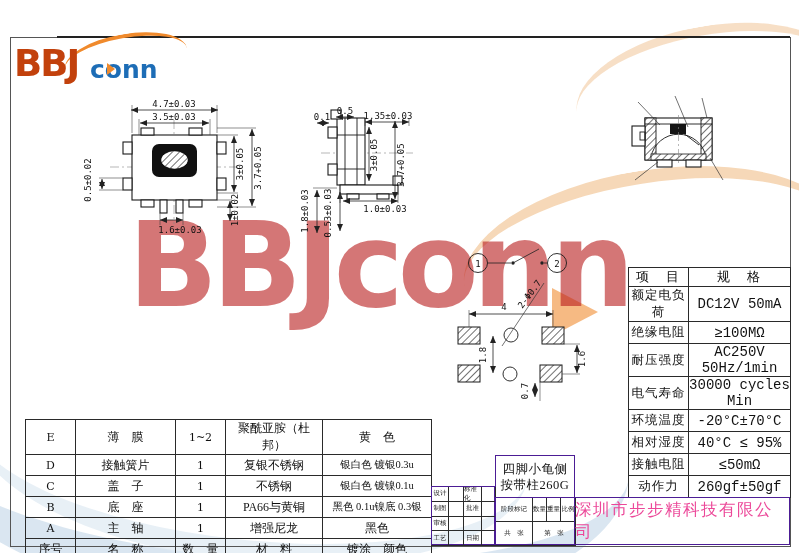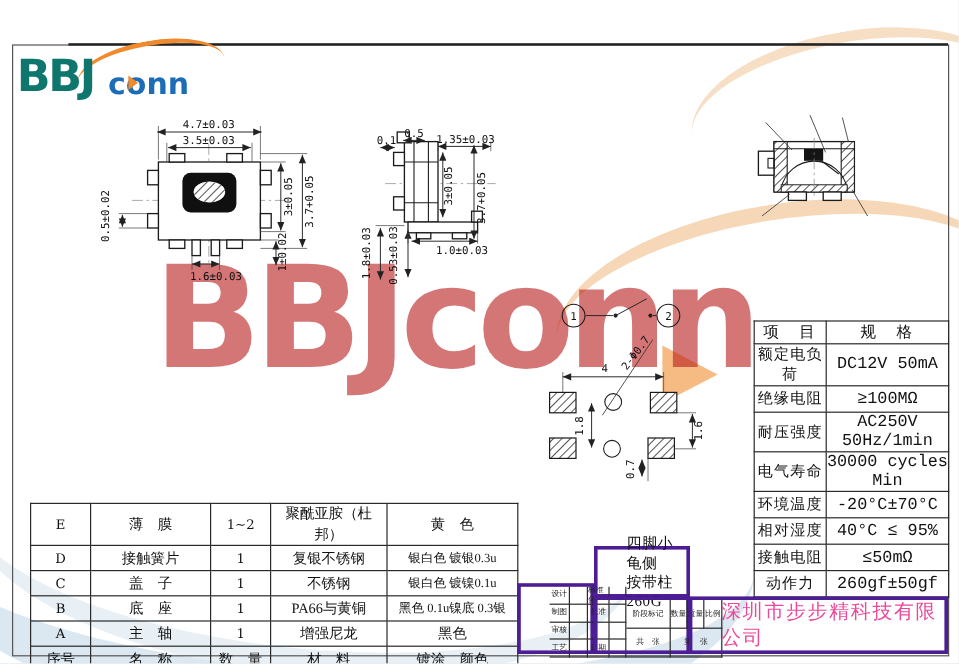--- a/index.html
+++ b/index.html
@@ -22,21 +22,21 @@
   .wm-band2{left:-30px;top:330px;width:560px;height:210px;border-bottom:22px solid #dfeaf3;
             border-radius:50%;transform:rotate(6deg);opacity:.7;}
 
   
   .frame{left:10px;top:37px;width:779px;height:508px;border:1px solid #555;}
   .frame-top{left:57px;top:36px;width:733px;border-top:2px solid #222;height:0;}
 
   
   .logo{left:14px;top:42px;width:175px;height:50px;}
   .logo-bbj{position:absolute;left:0;top:0;font-family:"DejaVu Sans",sans-serif;font-weight:bold;
-            font-size:37px;line-height:44px;color:#0f766e;letter-spacing:-2px;}
+            font-size:37px;line-height:44px;color:#c2410c;letter-spacing:-2px;}
   .logo-conn{position:absolute;left:76px;top:13px;font-family:"DejaVu Sans",sans-serif;font-weight:bold;
              font-size:25px;color:#1d6db6;letter-spacing:0px;}
   .logo-arc{position:absolute;left:50px;top:-8px;width:124px;height:46px;
             border-top:4px solid #f08a2c;border-radius:50%;transform:rotate(-10deg);}
   .logo-play{position:absolute;left:93px;top:21px;width:0;height:0;border-left:8px solid #f08a2c;
              border-top:6px solid transparent;border-bottom:6px solid transparent;}
 
   
   svg{overflow:visible;}
   .out{fill:#fff;stroke:#1a1a1a;stroke-width:1.1;}
@@ -59,21 +59,21 @@
 
   
   .bom{left:25px;top:419px;}
   .bom table{width:406px;table-layout:fixed;}
   .bom td{border:1px solid #2a2a2a;height:20px;padding:0 2px;text-align:center;vertical-align:middle;
           font-family:"Liberation Serif",serif;font-size:12px;}
   .bom td.sm{font-size:10.5px;}
   .bom td.ltr{font-family:"DejaVu Serif",serif;font-size:11px;}
 
   
-  .tb{border:3px solid #4c1d95;box-sizing:border-box;padding-left:24px;}
+  .tb{border:1px solid #4c1d95;box-sizing:border-box;}
   .tb-product{left:495px;top:455px;width:80px;height:43px;display:flex;flex-direction:column;
               justify-content:center;align-items:center;font-family:"Liberation Serif",serif;
               font-size:12.5px;line-height:16px;letter-spacing:.5px;}
   .tb-sign{left:431px;top:486px;width:64px;height:59px;display:grid;
            grid-template-columns:17px 15px 18px 14px;grid-auto-rows:14.75px;}
   .tb-sign span{border-right:1px solid #2a2a2a;border-bottom:1px solid #2a2a2a;
                 font-size:6.5px;font-family:"Liberation Serif",serif;display:flex;
                 align-items:center;justify-content:center;overflow:hidden;color:#222;}
   .tb-stage{left:495px;top:497px;width:80px;height:48px;display:grid;
             grid-template-columns:37px 14px 14px 15px;grid-template-rows:24px 24px;}

